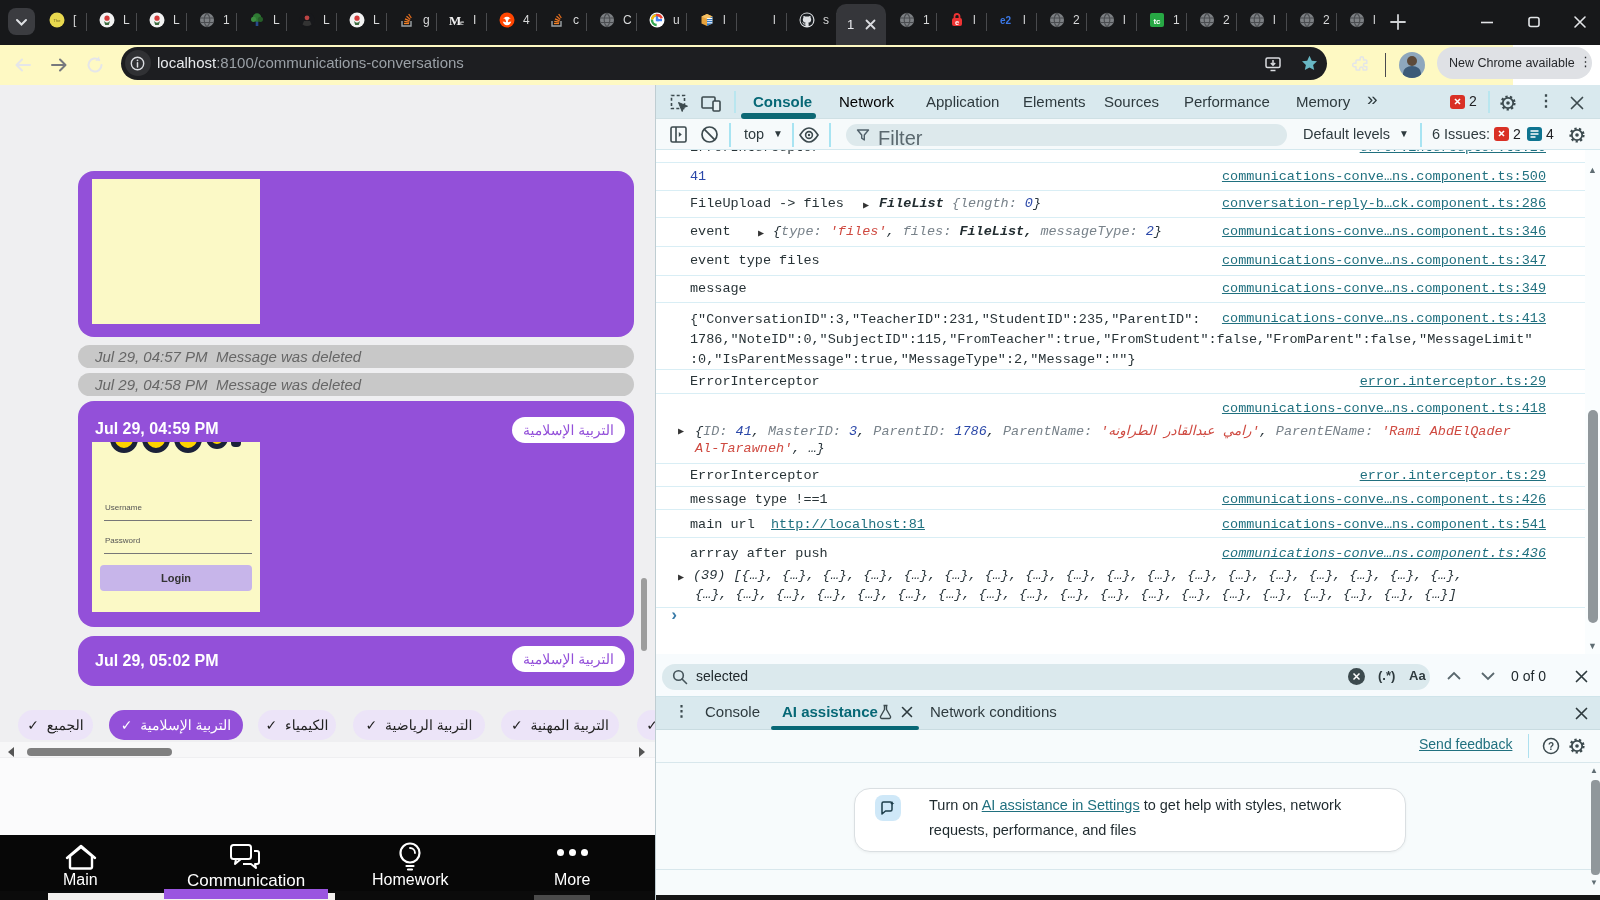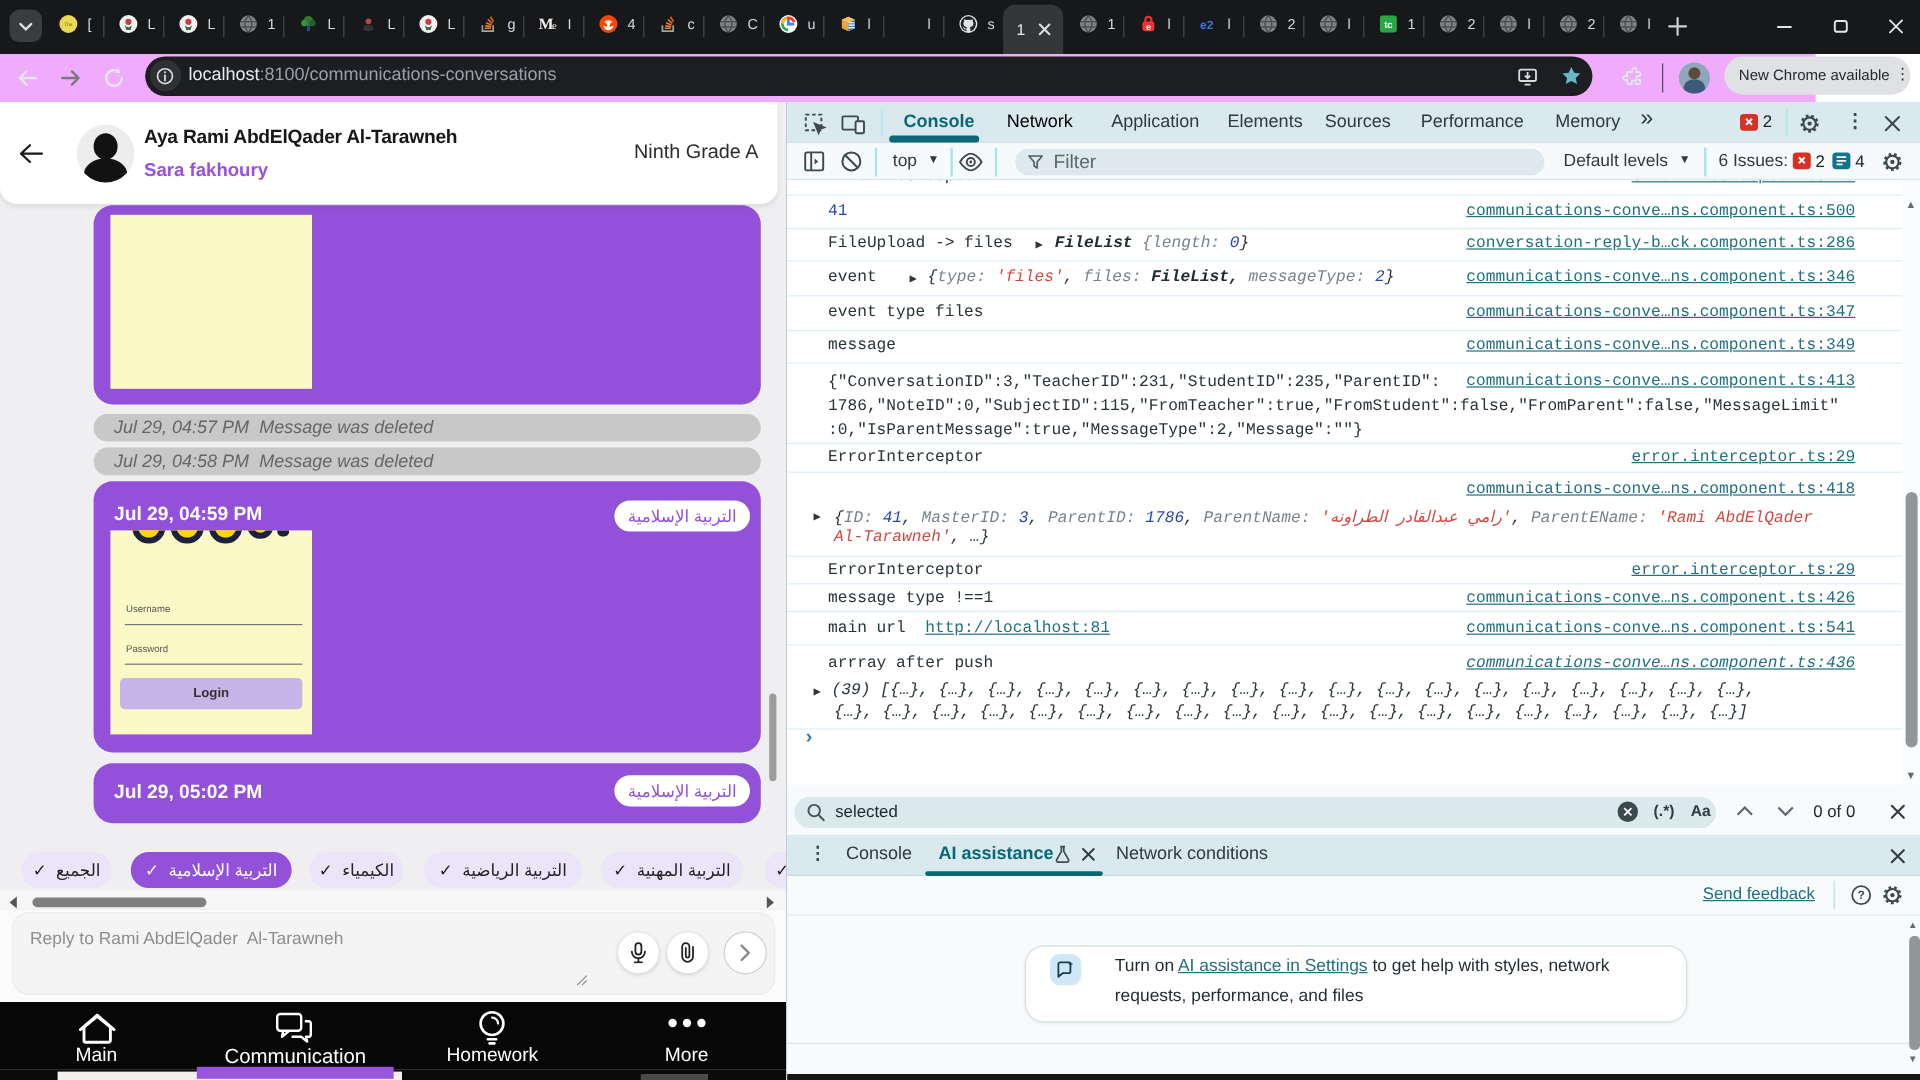--- a/index.html
+++ b/index.html
@@ -2,21 +2,21 @@
 <html><head>
 <meta charset="utf-8">
 <style>
 * { margin:0; padding:0; box-sizing:border-box; }
 html,body { width:1600px; height:900px; overflow:hidden; }
 body { font-family:"Liberation Sans", sans-serif; position:relative; background:#fff; }
 .abs { position:absolute; }
 
 
 #tabstrip { position:absolute; left:0; top:0; width:1600px; height:45px; background:#17181a; }
-#toolbar { position:absolute; left:0; top:45px; width:1513px; height:40px; background:#f0abfc; }
+#toolbar { position:absolute; left:0; top:45px; width:1513px; height:40px; background:#fef9c3; }
 .tabfav { position:absolute; top:12px; width:16px; height:16px; border-radius:50%; }
 .tabletter { position:absolute; top:13px; color:#d8d9da; font-size:12px; }
 .tabsep { position:absolute; top:13px; width:1px; height:18px; background:#494a4d; }
 #tabsearch { position:absolute; left:8px; top:8px; width:27px; height:27px; border-radius:8px; background:#3b3c40; }
 #activetab { position:absolute; left:836px; top:4px; width:50px; height:41px; background:#35363a; border-radius:10px 10px 0 0; color:#e8eaed; }
 #omnibox { position:absolute; left:121px; top:1.5px; width:1206px; height:33px; border-radius:17px; background:#1d1e21; }
 #newchrome { position:absolute; left:1437px; top:2px; width:155px; height:32px; border-radius:16px; background:#dfe1e5; }
 
 
 #app { position:absolute; left:0; top:85px; width:655px; height:815px; background:#efeff1; overflow:hidden; }
@@ -331,39 +331,20 @@
   <div class="chip" style="left:353px;width:132px;">✓&nbsp; التربية الرياضية</div>
   <div class="chip" style="left:501px;width:118px;">✓&nbsp; التربية المهنية</div>
   <div class="chip" style="left:637px;width:30px;">✓</div>
 
   <div class="abs" style="left:0;top:657px;width:655px;height:15px;background:#f7f7f8"></div>
   <div class="abs" style="left:8px;top:662px;width:0;height:0;border-top:5px solid transparent;border-bottom:5px solid transparent;border-right:6px solid #555;"></div>
   <div class="abs" style="left:27px;top:663px;width:145px;height:8px;border-radius:4px;background:#7f7f7f"></div>
   <div class="abs" style="left:639px;top:662px;width:0;height:0;border-top:5px solid transparent;border-bottom:5px solid transparent;border-left:6px solid #555;"></div>
 
   <div class="abs" style="left:0;top:673px;width:655px;height:77px;background:#fbfbfc"></div>
-  <div id="replybox">
-    <div class="abs" style="left:14px;top:14px;font-size:14.5px;color:#8d8d8d;">Reply to Rami AbdElQader&nbsp; Al-Tarawneh</div>
-    <div class="abs" style="left:504px;top:16px;width:34px;height:34px;border-radius:50%;background:#fff;box-shadow:0 1px 4px rgba(0,0,0,.18)"></div>
-    <svg class="abs" style="left:513px;top:24px" width="16" height="18" viewBox="0 0 16 18">
-        <rect x="5.5" y="1" width="5" height="9.5" rx="2.5" stroke="#222" stroke-width="1.5" fill="none"></rect>
-        <path d="M2.5 8 a5.5 5.5 0 0 0 11 0 M8 13.5 V17 M5 17 h6" stroke="#222" stroke-width="1.5" fill="none" stroke-linecap="round"></path>
-      </svg>
-    <div class="abs" style="left:545px;top:16px;width:34px;height:34px;border-radius:50%;background:#fff;box-shadow:0 1px 4px rgba(0,0,0,.18)"></div>
-    <svg class="abs" style="left:554px;top:23px" width="16" height="20" viewBox="0 0 16 20">
-        <path d="M12.5 5 v8 a4.5 4.5 0 0 1 -9 0 V5 a3 3 0 0 1 6 0 v7.5 a1.5 1.5 0 0 1 -3 0 V6" stroke="#222" stroke-width="1.5" fill="none" stroke-linecap="round"></path>
-      </svg>
-    <div class="abs" style="left:592px;top:15px;width:36px;height:36px;border-radius:50%;border:1.5px solid #cfcfcf;background:#fff"></div>
-    <svg class="abs" style="left:604px;top:25px" width="12" height="16" viewBox="0 0 12 16">
-        <path d="M3 2 L9 8 L3 14" stroke="#8a8a8a" stroke-width="2" fill="none" stroke-linecap="round" stroke-linejoin="round"></path>
-      </svg>
-    <svg class="abs" style="left:468px;top:50px" width="12" height="12" viewBox="0 0 12 12">
-        <path d="M2 10 L10 2 M6 10 L10 6" stroke="#888" stroke-width="1"></path>
-      </svg>
-  </div>
 
   <div id="navbar"></div>
   <svg class="abs" style="left:64px;top:758px" width="34" height="28" viewBox="0 0 34 28">
       <path d="M6 13 L17 4 L28 13 V24 a1.5 1.5 0 0 1 -1.5 1.5 h-19 A1.5 1.5 0 0 1 6 24 Z M3 15 L17 3 L31 15" stroke="#fff" stroke-width="2.4" fill="none" stroke-linejoin="round" stroke-linecap="round"></path>
     </svg>
   <div class="navlbl" style="left:63px;">Main</div>
   <svg class="abs" style="left:227px;top:757px" width="36" height="30" viewBox="0 0 36 30">
       <rect x="4" y="3" width="20" height="14" rx="2.5" stroke="#fff" stroke-width="2" fill="none"></rect>
       <path d="M9 17 l-1 5 6 -5" stroke="#fff" stroke-width="2" fill="none" stroke-linejoin="round"></path>
       <path d="M27 9 h3 a2 2 0 0 1 2 2 v9 a2 2 0 0 1 -2 2 h-2 l1 4 -5 -4 h-8" stroke="#fff" stroke-width="2" fill="none" stroke-linejoin="round"></path>
@@ -378,32 +359,20 @@
   <div class="abs" style="left:557px;top:764px;width:7px;height:7px;border-radius:50%;background:#fff"></div>
   <div class="abs" style="left:569px;top:764px;width:7px;height:7px;border-radius:50%;background:#fff"></div>
   <div class="abs" style="left:581px;top:764px;width:7px;height:7px;border-radius:50%;background:#fff"></div>
   <div class="navlbl" style="left:372px;">Homework</div>
 
   <div class="abs" style="left:0;top:806px;width:655px;height:9px;background:#0b0b0b"></div>
   <div class="abs" style="left:48px;top:808px;width:287px;height:7px;background:#f2f0ee"></div>
   <div class="abs" style="left:164px;top:804px;width:164px;height:10px;background:#9a55e0"></div>
   <div class="abs" style="left:534px;top:810px;width:56px;height:5px;background:#4a4a4a"></div>
 
-  <div id="apphead">
-    <svg class="abs" style="left:14px;top:32px" width="24" height="22" viewBox="0 0 24 22">
-        <path d="M21 11 H4 M11 4 L3.5 11 L11 18" stroke="#1a1a1a" stroke-width="1.8" fill="none" stroke-linecap="round" stroke-linejoin="round"></path>
-      </svg>
-    <div class="abs" style="left:64px;top:19px;width:48px;height:48px;border-radius:50%;background:#ededed;overflow:hidden;">
-      <div class="abs" style="left:14px;top:7px;width:20px;height:22px;border-radius:50%;background:#121212"></div>
-      <div class="abs" style="left:6px;top:28px;width:36px;height:26px;border-radius:50% 50% 0 0;background:#121212"></div>
-    </div>
-    <div class="abs" style="left:120px;top:21px;font-size:16px;font-weight:bold;color:#17171a;letter-spacing:-0.2px;">Aya Rami AbdElQader Al-Tarawneh</div>
-    <div class="abs" style="left:120px;top:49px;font-size:15.5px;font-weight:bold;color:#9b4fe3;">Sara fakhoury</div>
-    <div class="abs" style="left:420px;top:33px;width:212px;font-size:16.5px;color:#2c2c2e;text-align:right;">Ninth Grade A</div>
-  </div>
 </div>
 <div id="devtools">
     <div id="dtTabs"></div>
     <svg class="abs" style="left:14px;top:9px" width="20" height="20" viewBox="0 0 20 20">
       <rect x="1.5" y="1.5" width="13" height="13" fill="none" stroke="#3c4a4e" stroke-width="1.6" stroke-dasharray="3 2.2"></rect>
       <path d="M8.5 8.5 L17.5 12.2 L13.6 13.6 L12.2 17.5 Z" fill="#3c4a4e" stroke="#3c4a4e" stroke-width="1"></path>
     </svg>
     <svg class="abs" style="left:45px;top:9px" width="22" height="20" viewBox="0 0 22 20">
       <rect x="1" y="3" width="13" height="11" rx="1" fill="none" stroke="#3c4a4e" stroke-width="1.6"></rect>
       <rect x="12" y="7" width="7" height="10" rx="1" fill="#e9f2f4" stroke="#3c4a4e" stroke-width="1.6"></rect>
@@ -450,21 +419,21 @@
     <svg class="abs" style="left:142px;top:42px" width="22" height="16" viewBox="0 0 22 16">
       <path d="M2 8 C5 3 9 1 11 1 C13 1 17 3 20 8 C17 13 13 15 11 15 C9 15 5 13 2 8 Z" fill="none" stroke="#3c4a4e" stroke-width="1.6"></path>
       <circle cx="11" cy="8" r="3.4" fill="none" stroke="#3c4a4e" stroke-width="1.6"></circle>
       <circle cx="11" cy="8" r="1.2" fill="#3c4a4e"></circle>
     </svg>
     <div class="abs" style="left:173px;top:38px;width:1.5px;height:24px;background:#a8e4f2"></div>
     <div class="abs" style="left:190px;top:39px;width:441px;height:22px;border-radius:11px;background:#dde9ec"></div>
     <svg class="abs" style="left:200px;top:43px" width="14" height="14" viewBox="0 0 14 14">
       <path d="M1.5 2 h11 L8.3 7 v5 l-2.6 -1.8 V7 Z" fill="none" stroke="#50606a" stroke-width="1.4" stroke-linejoin="round"></path>
     </svg>
-    <span class="abs" style="left:222px;top:42px;font-size:16px;color:#5a686e;">Filter</span>
+    <span class="abs" style="left:222px;top:42px;font-size:20px;color:#5a686e;">Filter</span>
     <span class="abs" style="left:647px;top:41px;font-size:14.5px;color:#2e3a3e;text-align:right;">Default levels</span>
     <span class="abs" style="left:743px;top:43px;font-size:10px;color:#2e3a3e;">▼</span>
     <div class="abs" style="left:764px;top:38px;width:1.5px;height:24px;background:#a8e4f2"></div>
     <span class="abs" style="left:776px;top:41px;font-size:14.5px;color:#2e3a3e;">6 Issues:</span>
     <div class="abs" style="left:838px;top:42px;width:15px;height:14px;border-radius:3px;background:#d93025"></div>
     <svg class="abs" style="left:838px;top:42px" width="15" height="14" viewBox="0 0 15 14">
       <path d="M5 4 l5 5 M10 4 l-5 5" stroke="#fff" stroke-width="1.6"></path>
     </svg>
     <span class="abs" style="left:857px;top:41px;font-size:14px;color:#202124;">2</span>
     <div class="abs" style="left:871px;top:42px;width:15px;height:14px;border-radius:3px;background:#0e7490"></div>

